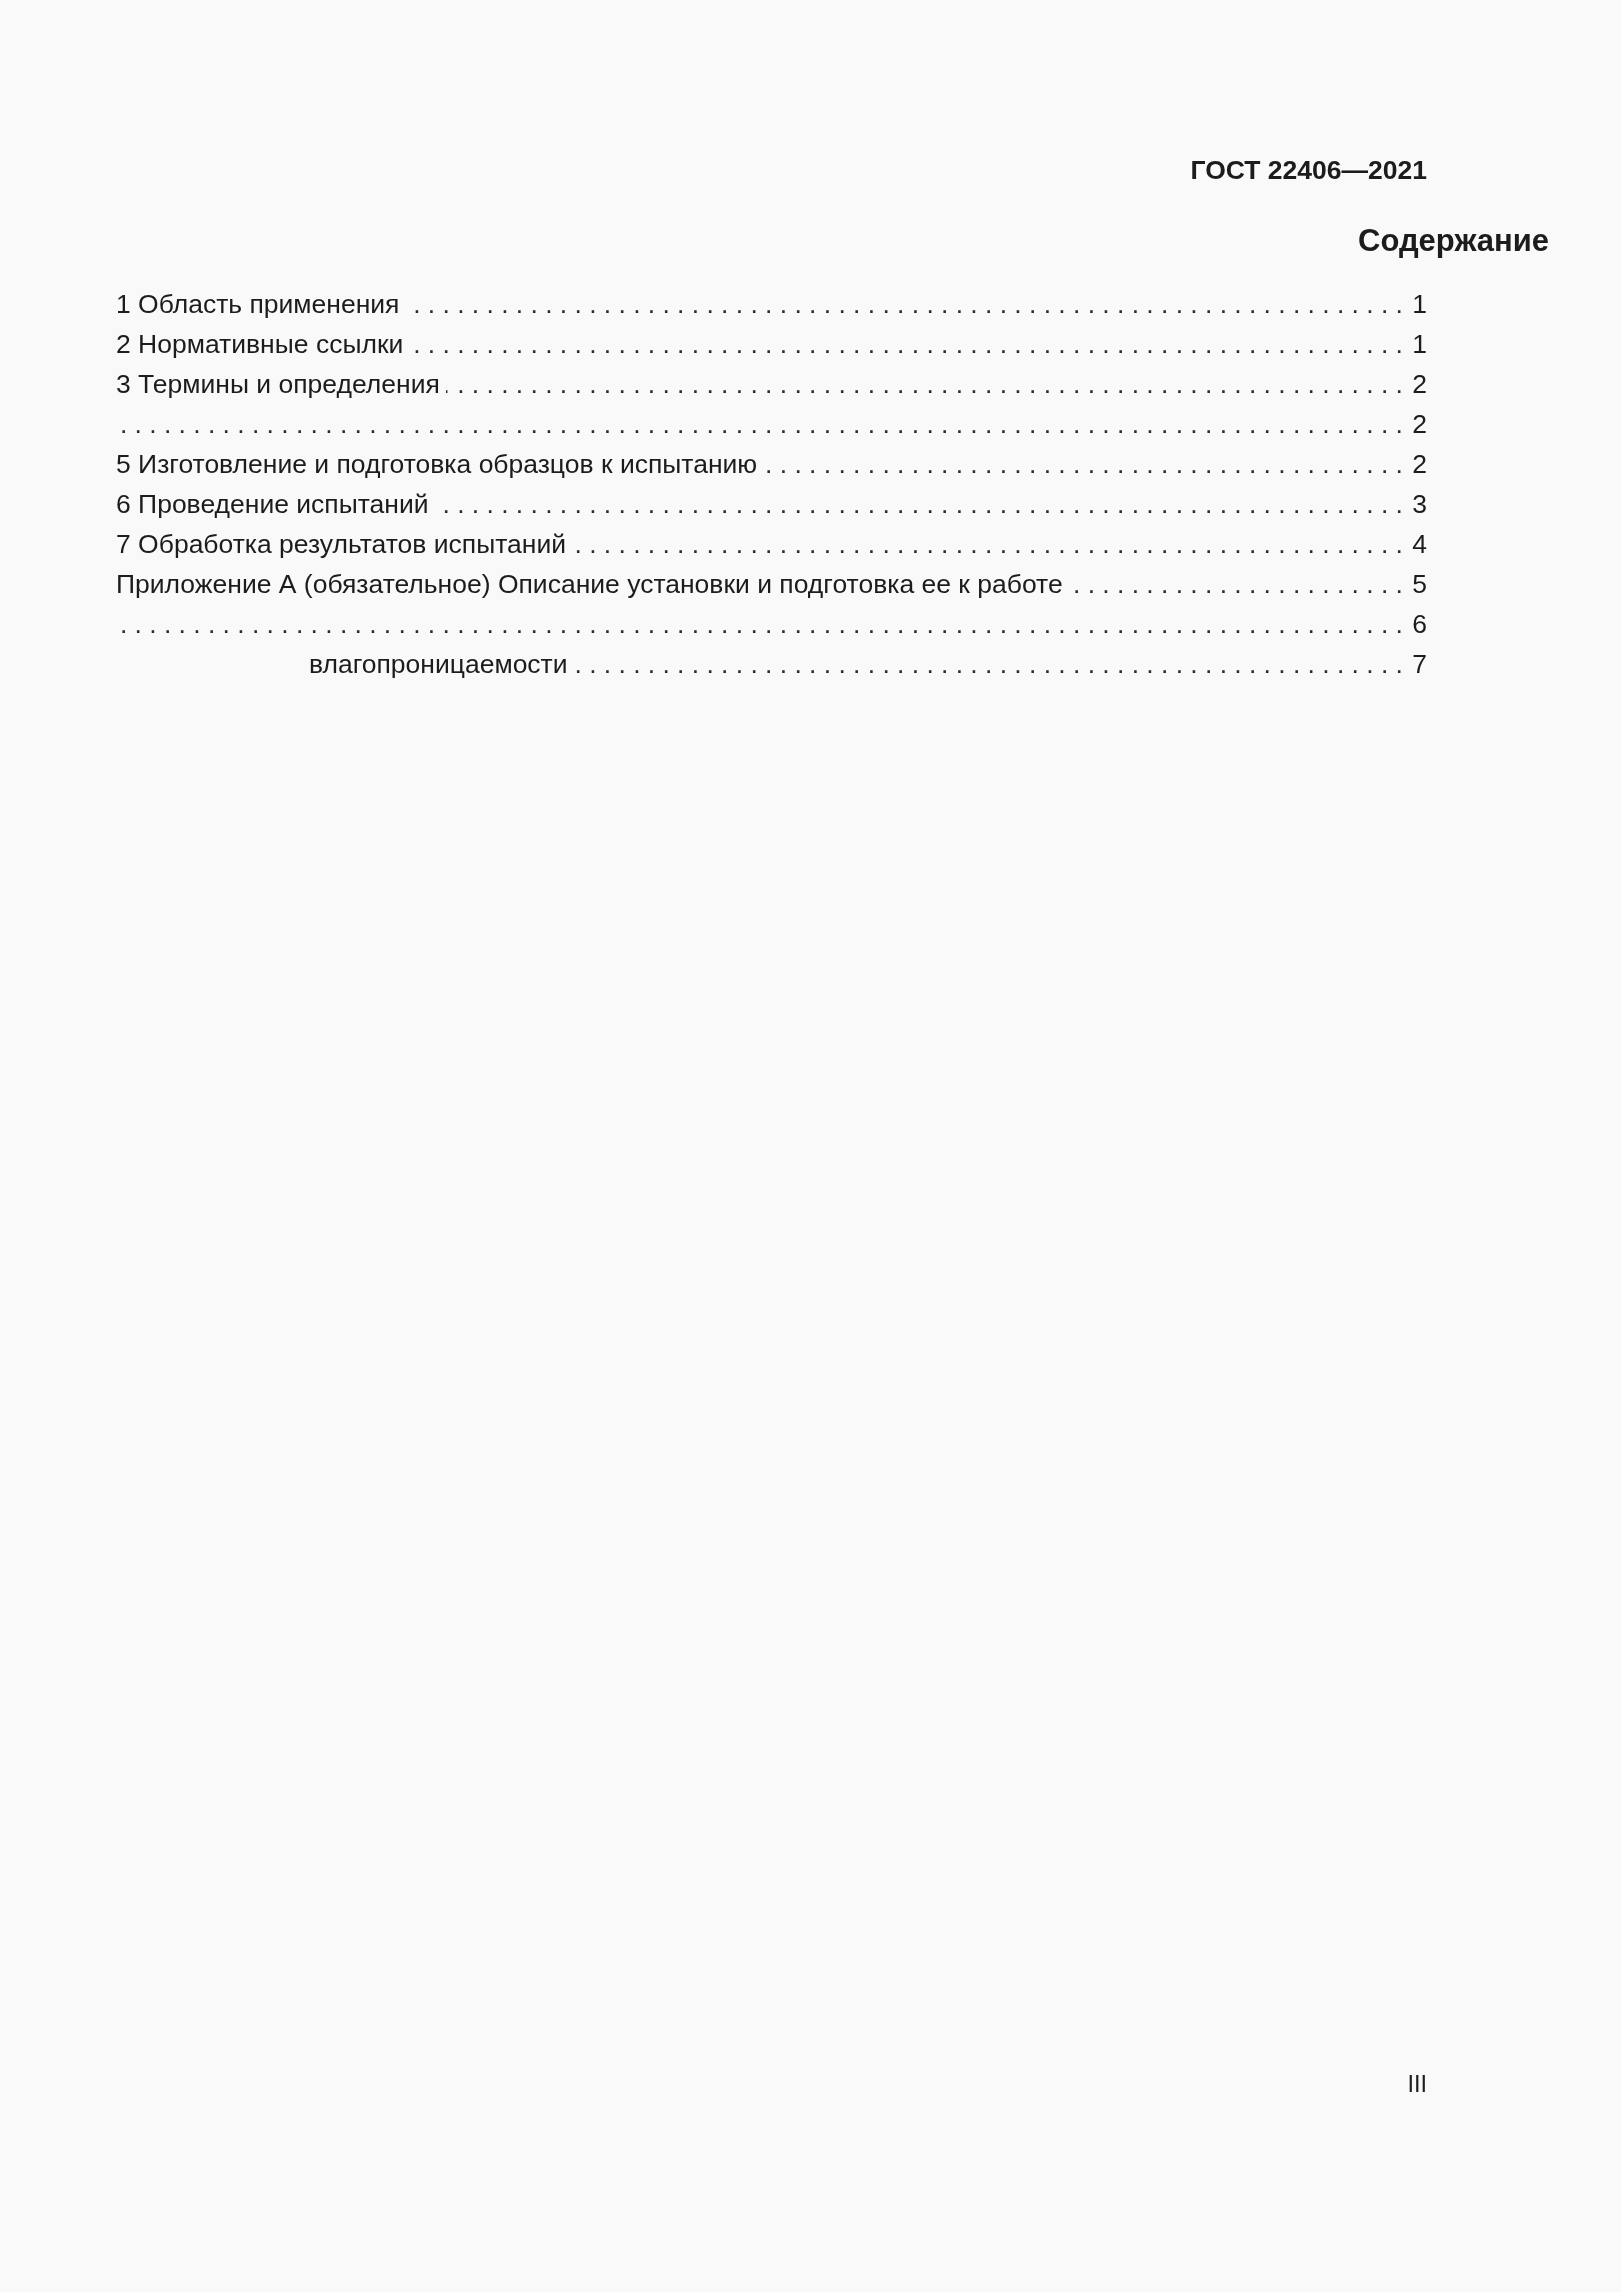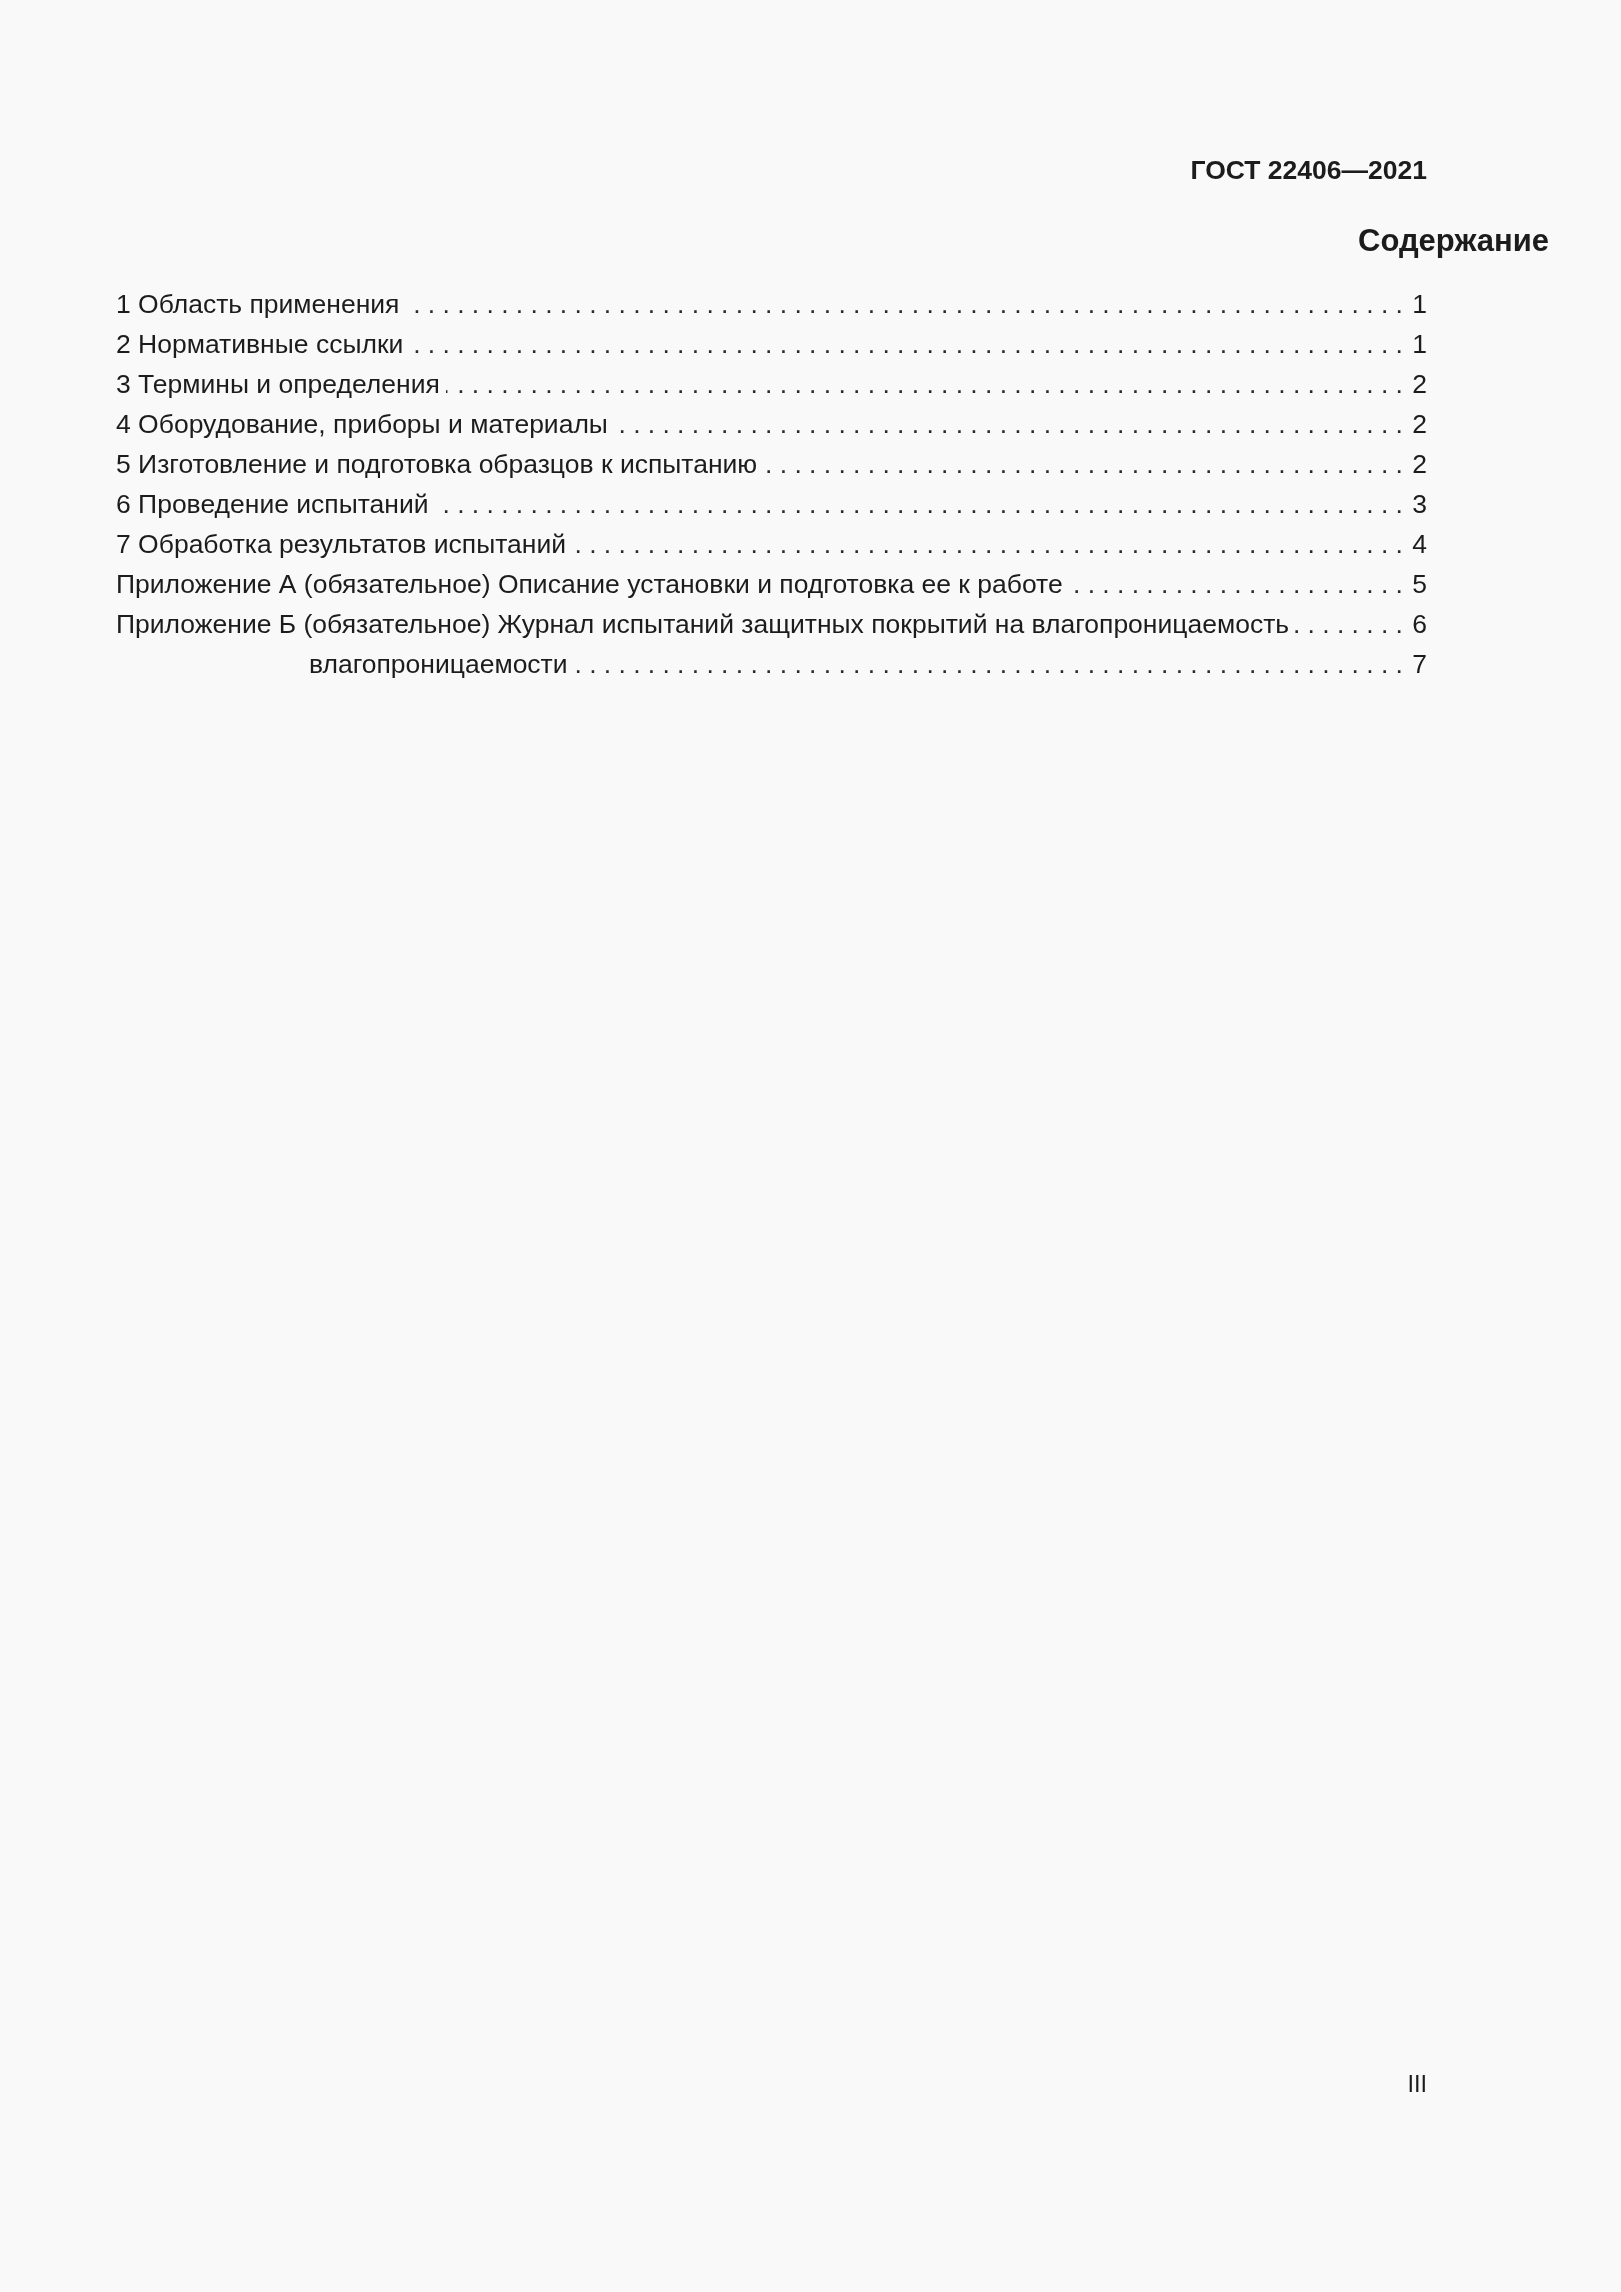--- a/index.html
+++ b/index.html
@@ -45,21 +45,20 @@
     <span class="label">2 Нормативные ссылки</span>
     <span class="dots">............................................................................................................................................................................................................................................................................................................</span>
     <span class="page">1</span>
   </div>
   <div class="row">
     <span class="label">3 Термины и определения</span>
     <span class="dots">............................................................................................................................................................................................................................................................................................................</span>
     <span class="page">2</span>
   </div>
   <div class="row">
-    <span class="label">4 Оборудование, приборы и материалы</span>
     <span class="dots">............................................................................................................................................................................................................................................................................................................</span>
     <span class="page">2</span>
   </div>
   <div class="row">
     <span class="label">5 Изготовление и подготовка образцов к испытанию</span>
     <span class="dots">............................................................................................................................................................................................................................................................................................................</span>
     <span class="page">2</span>
   </div>
   <div class="row">
     <span class="label">6 Проведение испытаний</span>
@@ -70,21 +69,20 @@
     <span class="label">7 Обработка результатов испытаний</span>
     <span class="dots">............................................................................................................................................................................................................................................................................................................</span>
     <span class="page">4</span>
   </div>
   <div class="row">
     <span class="label">Приложение А (обязательное) Описание установки и подготовка ее к работе</span>
     <span class="dots">............................................................................................................................................................................................................................................................................................................</span>
     <span class="page">5</span>
   </div>
   <div class="row">
-    <span class="label">Приложение Б (обязательное) Журнал испытаний защитных покрытий на влагопроницаемость</span>
     <span class="dots">............................................................................................................................................................................................................................................................................................................</span>
     <span class="page">6</span>
   </div>
   <div class="row cont">
     <span class="label">влагопроницаемости</span>
     <span class="dots">............................................................................................................................................................................................................................................................................................................</span>
     <span class="page">7</span>
   </div>
 </div>
 

